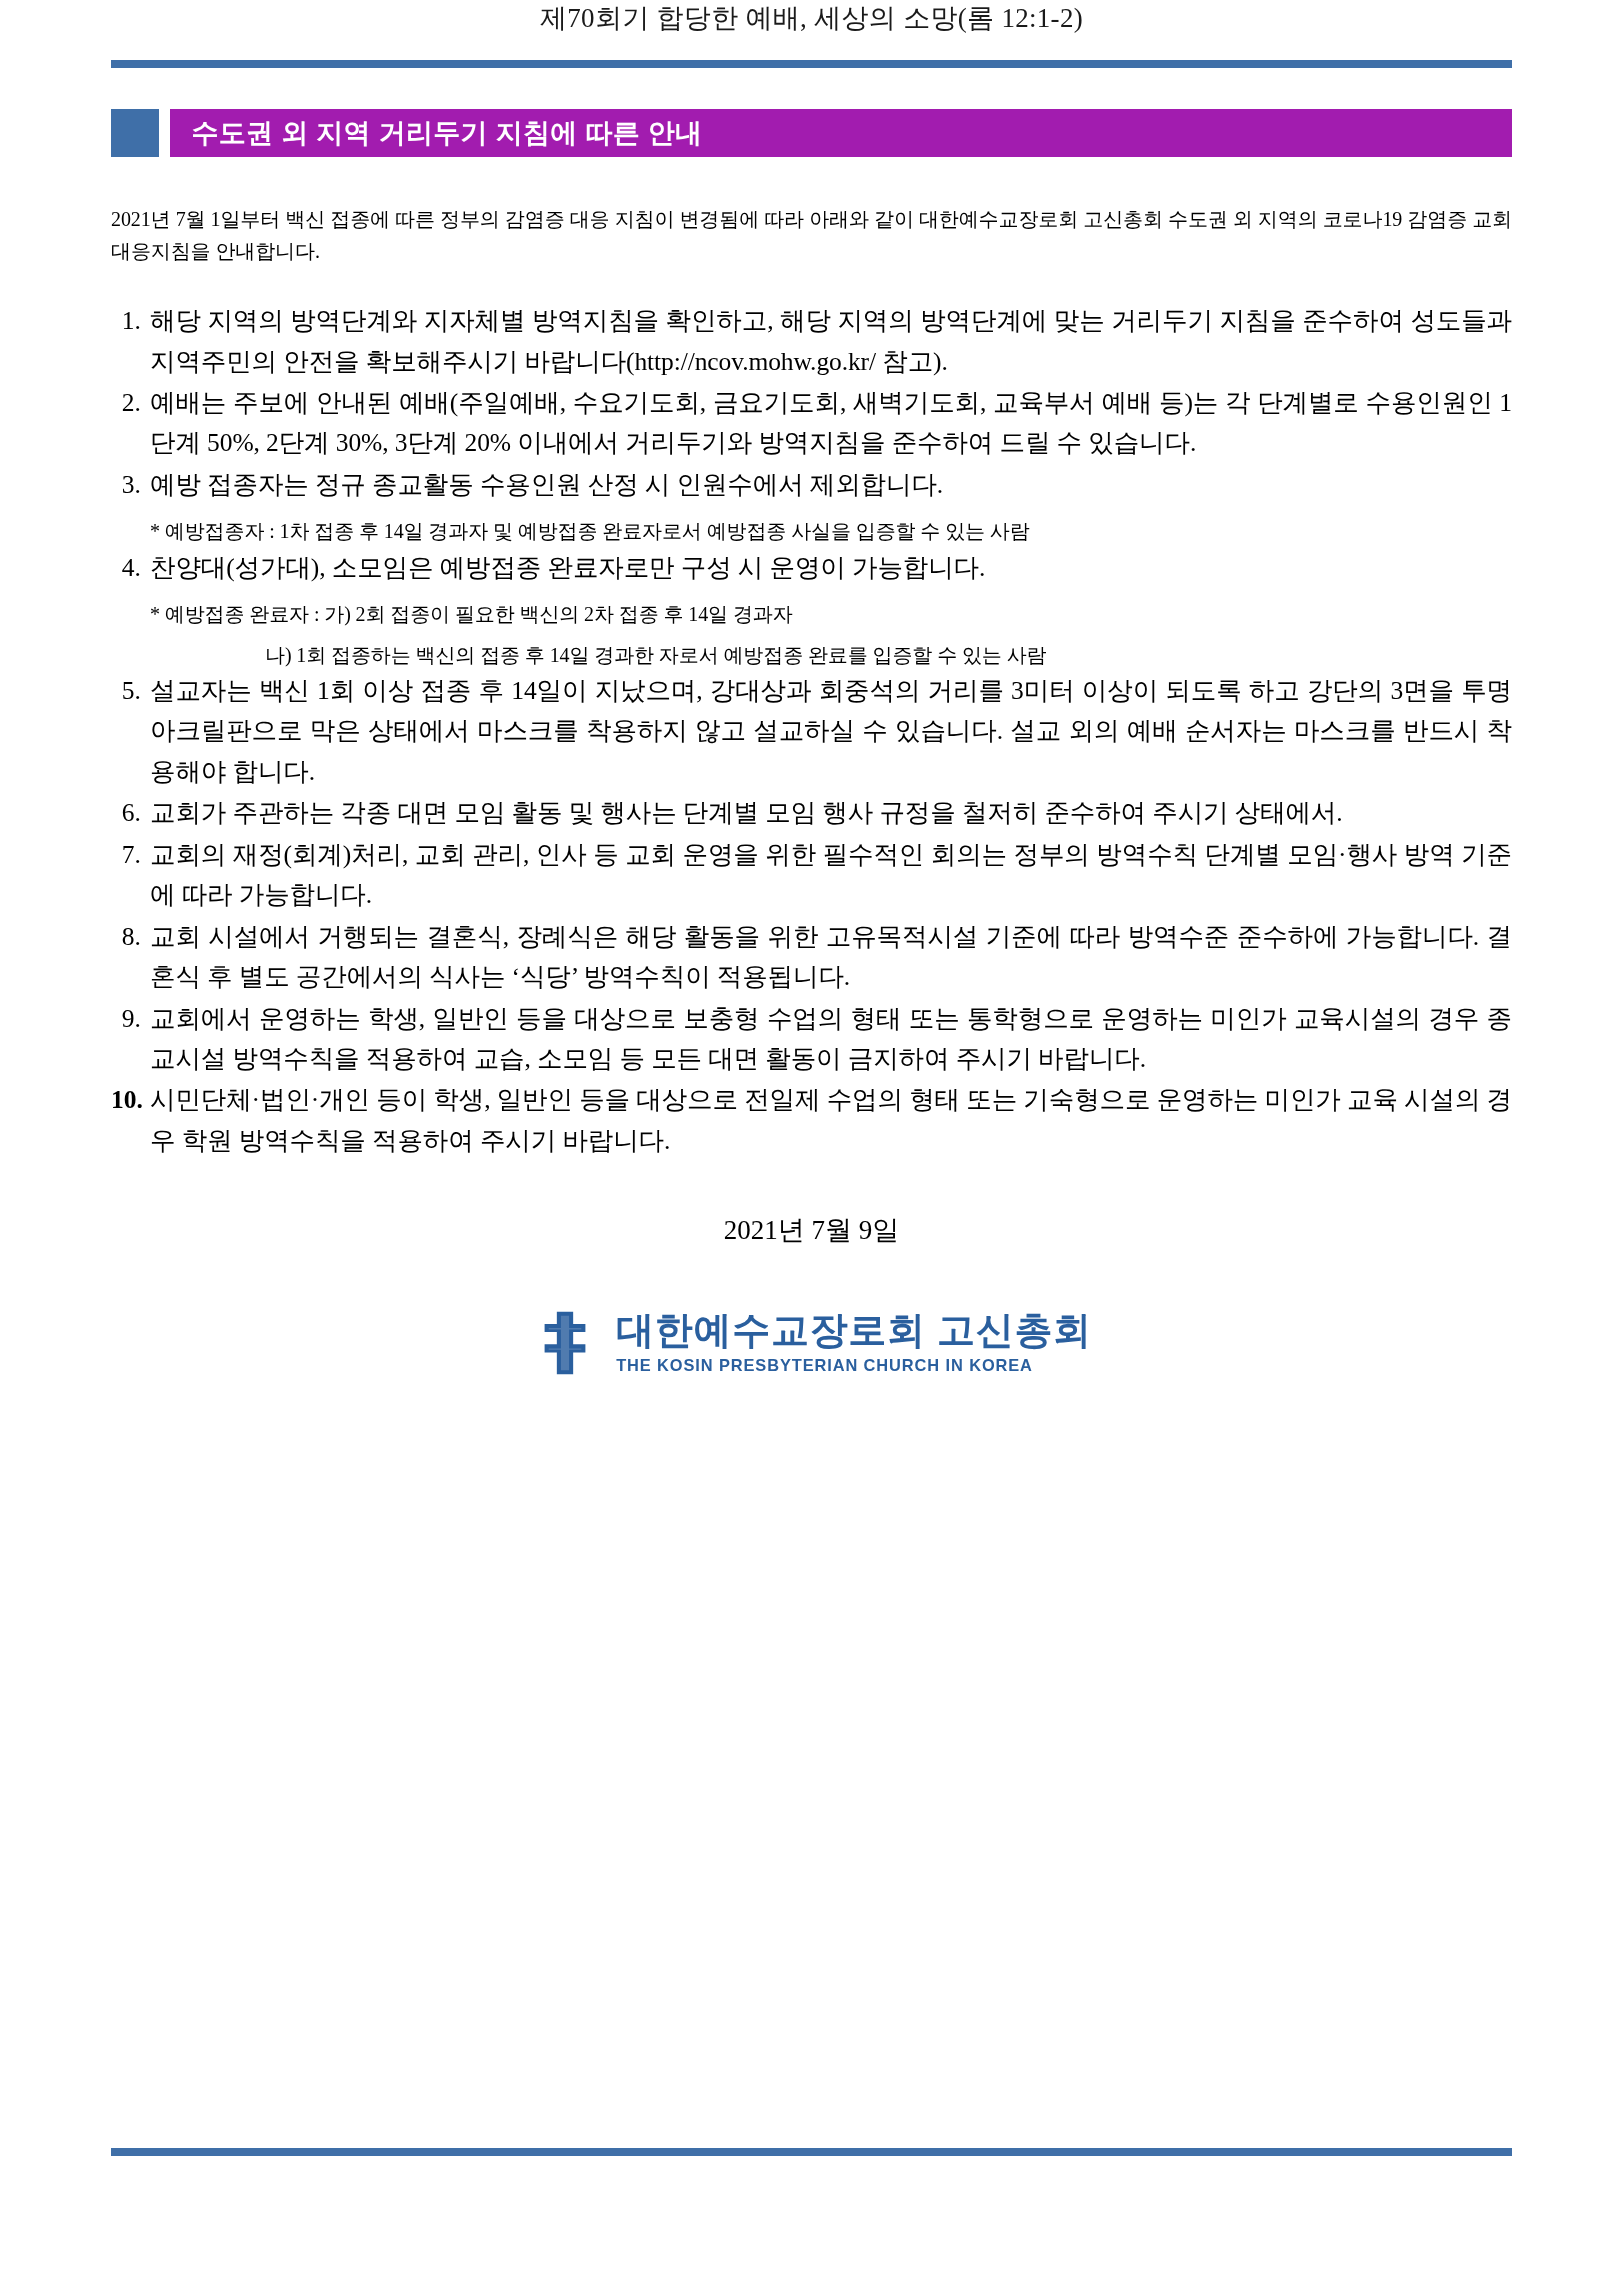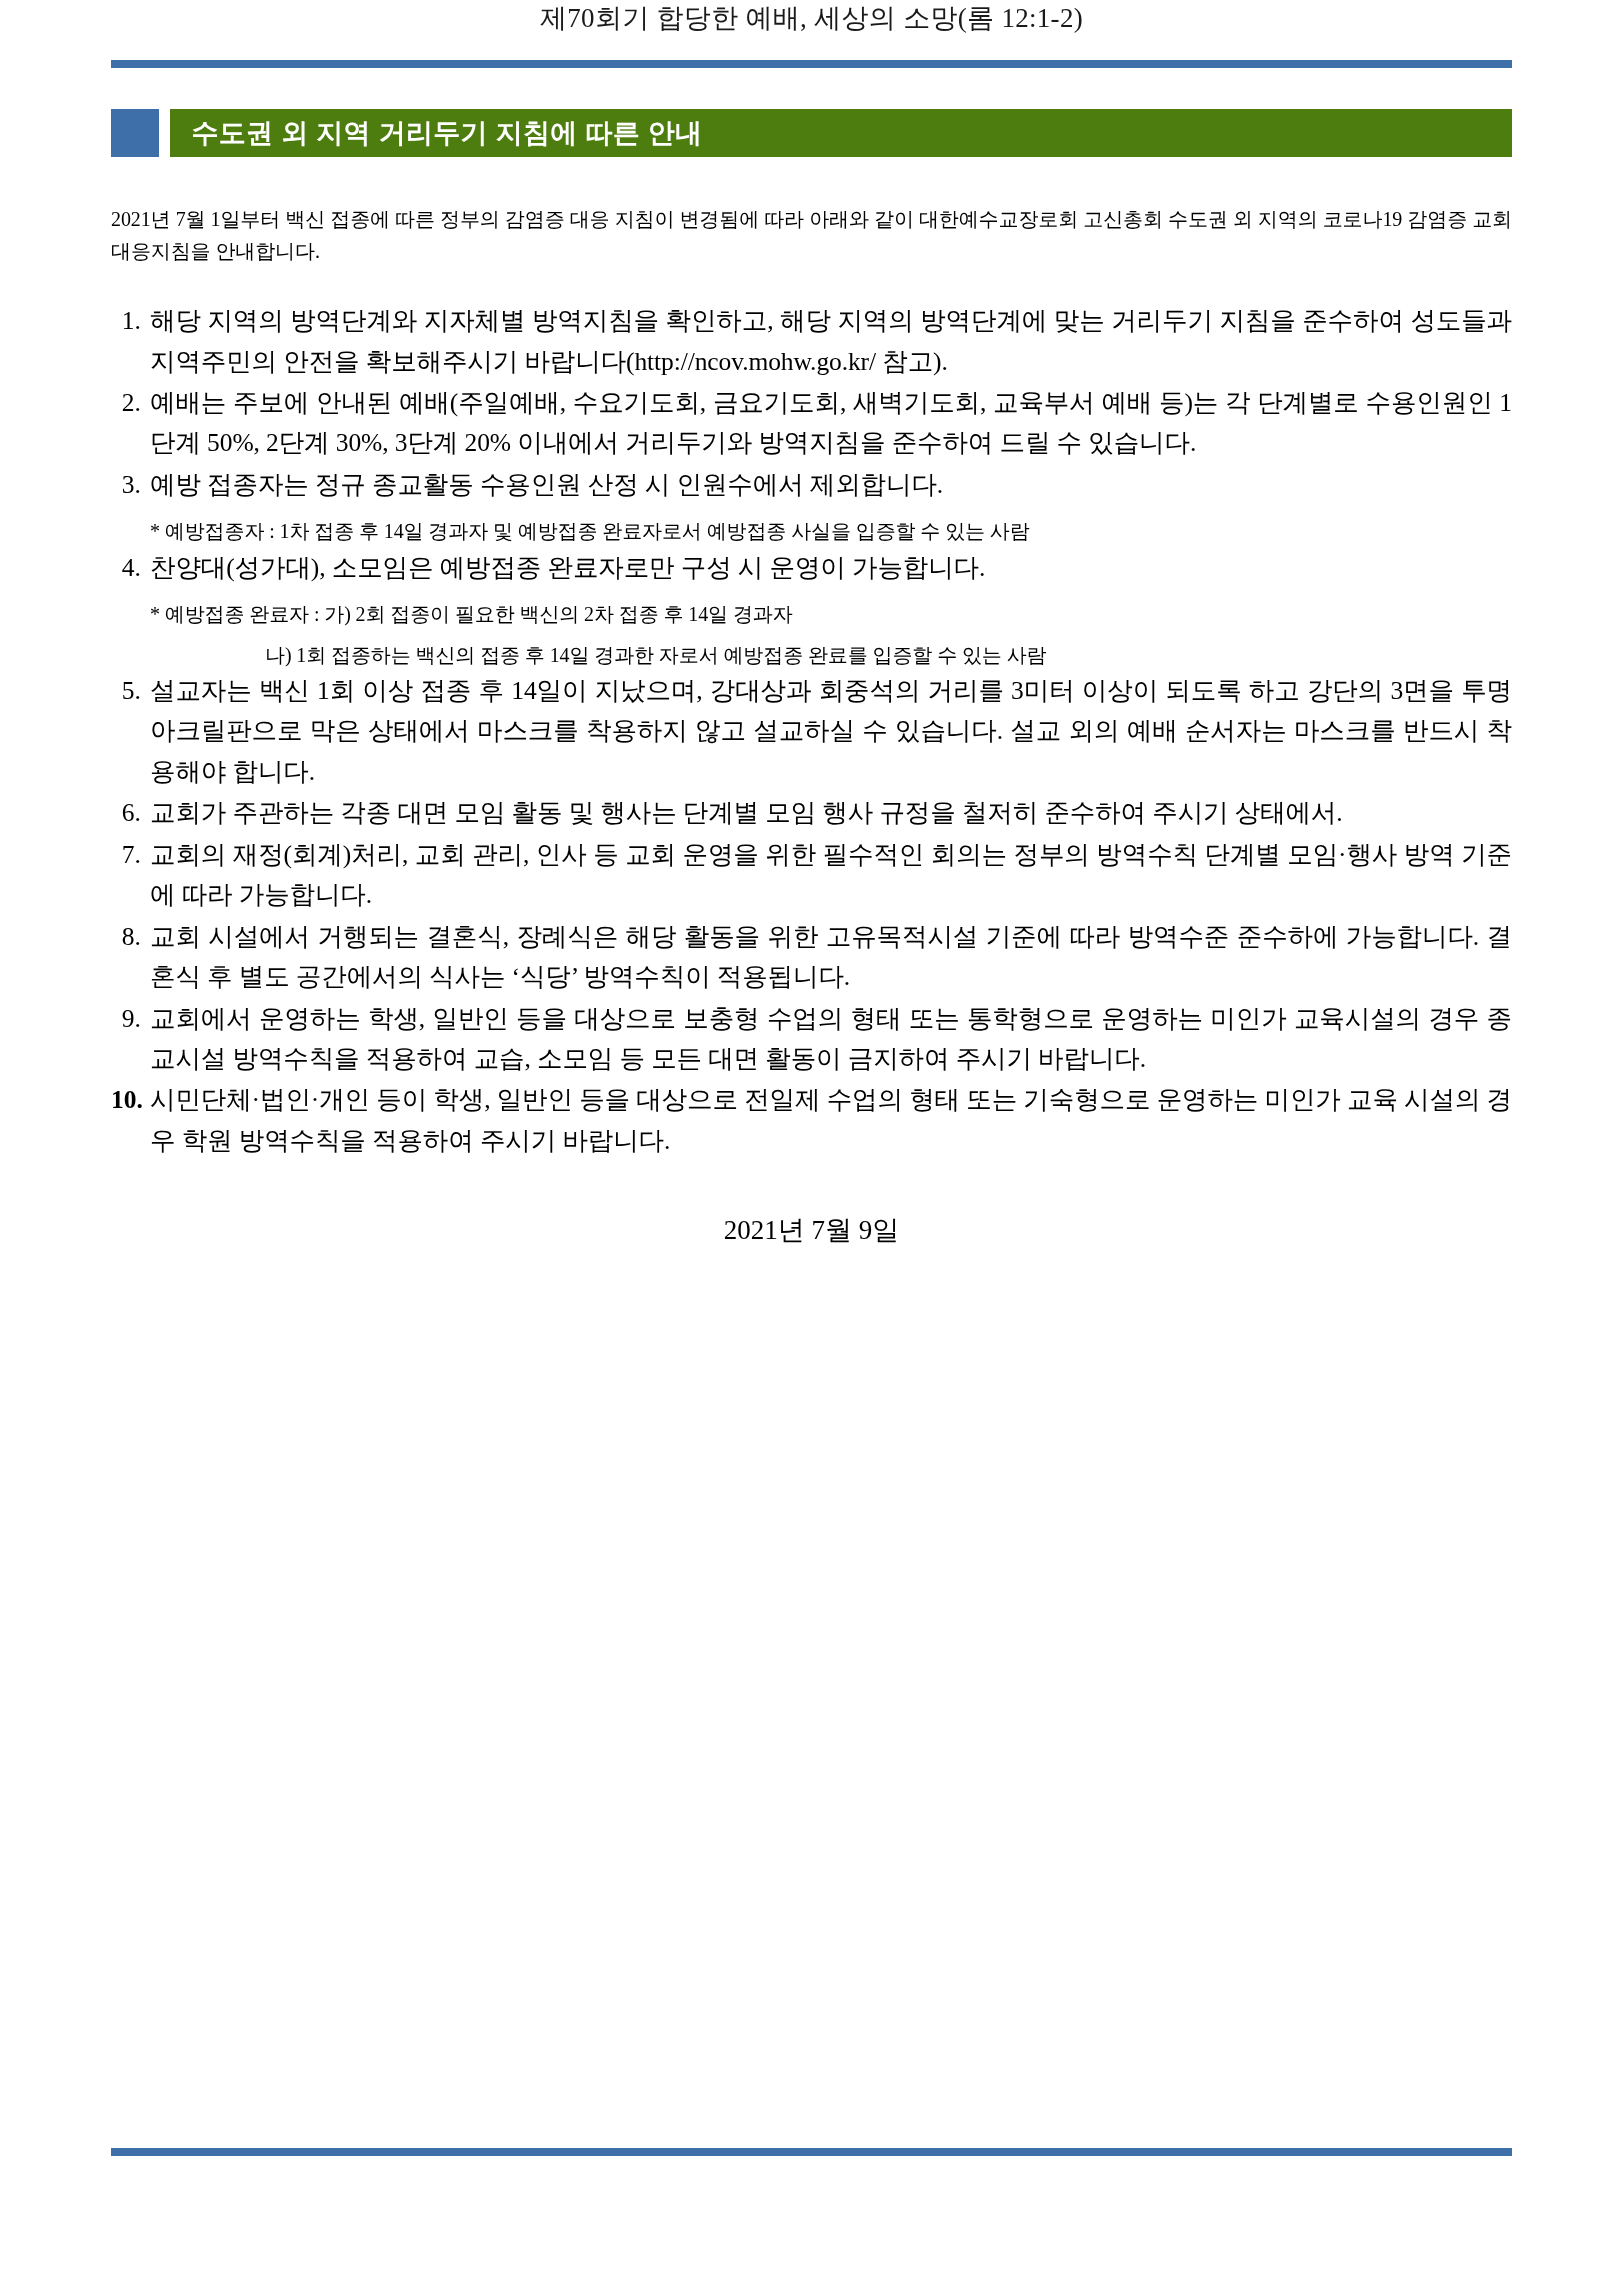--- a/index.html
+++ b/index.html
@@ -49,21 +49,21 @@
     width: 48px;
     background: #3f6fa8;
     flex: 0 0 auto;
   }
   .title-gap {
     width: 10.5px;
     flex: 0 0 auto;
   }
   .title-bar {
     flex: 1 1 auto;
-    background: #4d7c0f;
+    background: #a21caf;
     display: flex;
     align-items: center;
   }
   .title-text {
     font-family: "Liberation Sans", sans-serif;
     font-weight: bold;
     font-size: 27px;
     color: #ffffff;
     padding-left: 22px;
     letter-spacing: 0.3px;
@@ -247,17 +247,27 @@
       <div class="num wide">10.</div>
       <div class="li-body">시민단체·법인·개인 등이 학생, 일반인 등을 대상으로 전일제 수업의 형태 또는 기숙형으로 운영하는 미인가 교육 시설의 경우 학원 방역수칙을 적용하여 주시기 바랍니다.</div>
     </li>
 
   </ol>
 
   <div class="sig">
     <div>2021년 7월 9일</div>
   </div>
 
+  <div class="logo-wrap">
+    <svg class="logo-mark" viewBox="0 0 100 100">
+      <path d="M38 4 H62 V22 H80 V34 H62 V52 H80 V64 H62 V96 H38 V64 H20 V52 H38 V34 H20 V22 H38 Z" fill="#2a5f9e"></path>
+      <path d="M44 10 H56 V28 H74 V30 H56 V58 H74 V60 H56 V90 H44 V60 H26 V58 H44 V30 H26 V28 H44 Z" fill="#ffffff" opacity="0.18"></path>
+    </svg>
+    <div class="logo-text-wrap">
+      <div class="logo-ko">대한예수교장로회 고신총회</div>
+      <div class="logo-en">THE KOSIN PRESBYTERIAN CHURCH IN KOREA</div>
+    </div>
+  </div>
 
   <div class="rule-bottom"></div>
 
 </div>
 
 
 </body></html>

